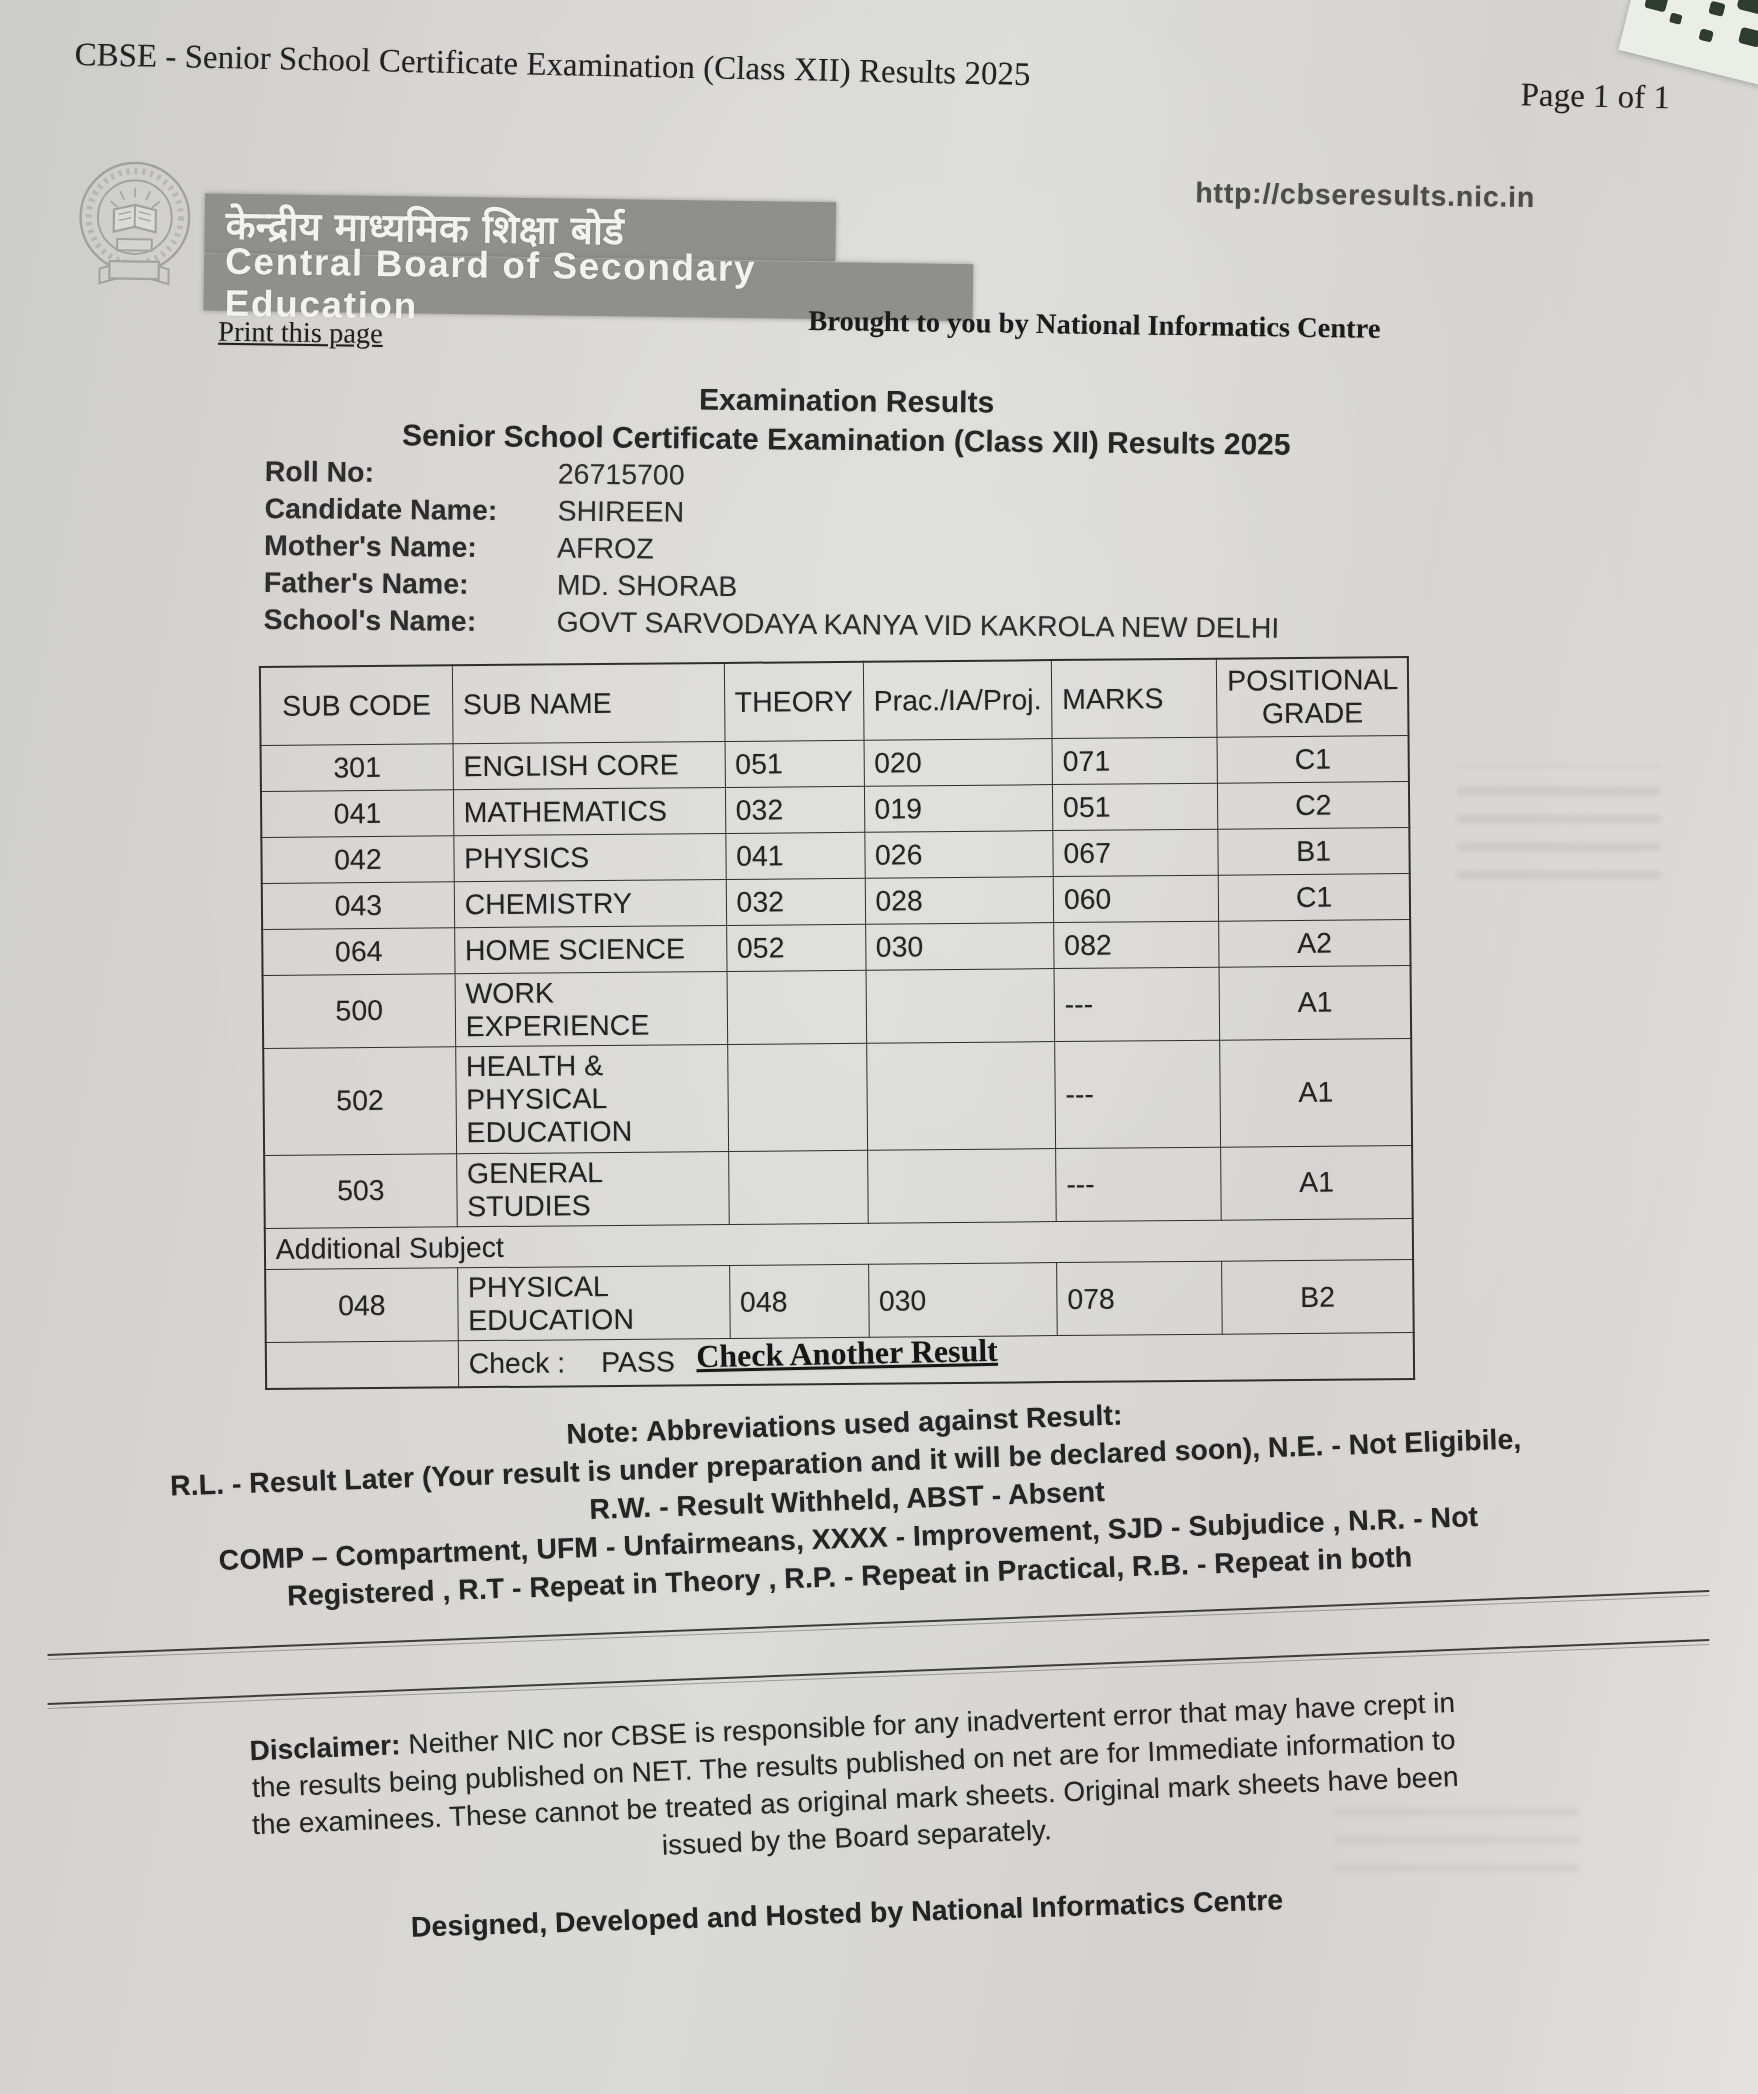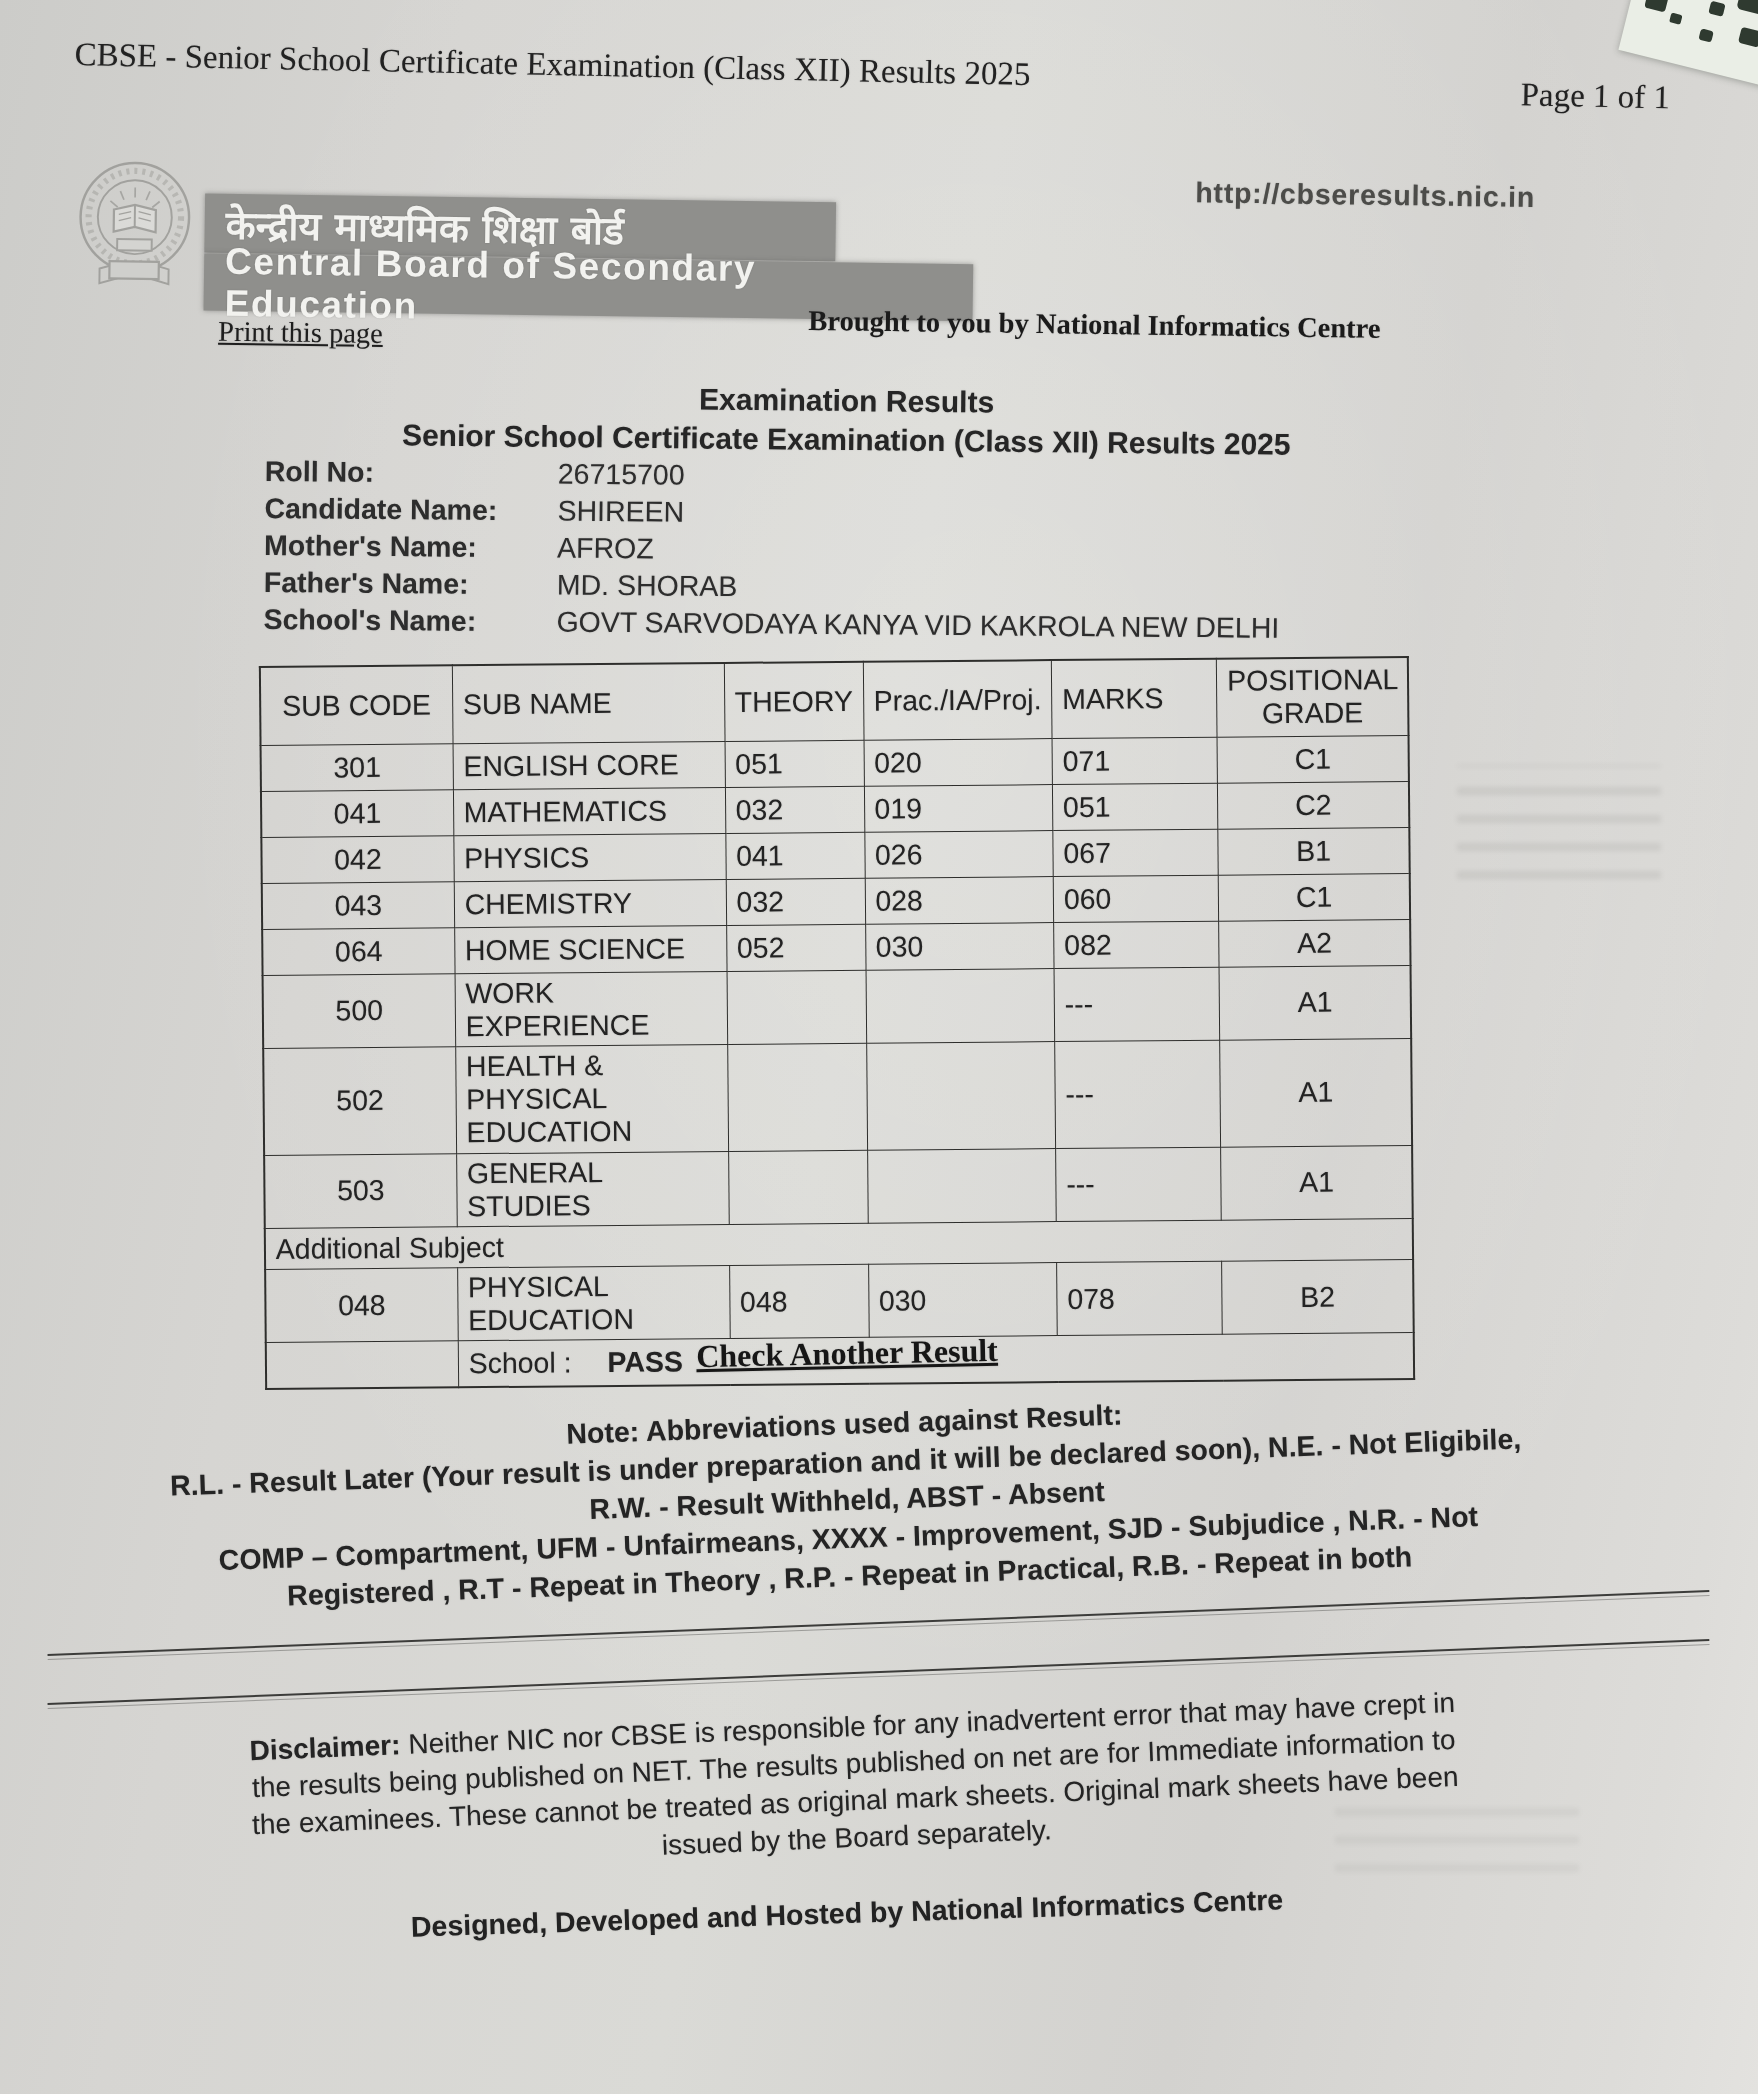--- a/index.html
+++ b/index.html
@@ -48,21 +48,21 @@
   table.grid{border:2.4px solid #2e2e2c;}
   th{font-weight:normal;}
   .c-center{text-align:center;}
   .c-left{text-align:left;}
   tr.hdr{height:78px;}
   tr.r-normal{height:46px;}
   tr.r-tall{height:78px;}
   tr.r-add{height:36px;}
   tr.r-phys{height:70px;}
   tr.r-result{height:46px;}
-  .result-val{margin-left:28px;font-weight:bold;}
+  .result-val{margin-left:28px;}
 
   
   .check{left:0;top:1335px;width:1694px;text-align:center;transform:rotate(-1.2deg);}
   .check a{font-family:"Liberation Serif",serif;font-size:32px;font-weight:bold;color:#161616;
       text-decoration:underline;cursor:pointer;}
   .notes{left:0;top:1405px;width:1694px;text-align:center;transform:rotate(-2deg);transform-origin:center;
       font-size:28.5px;font-weight:bold;line-height:38px;color:#242424;}
 
   
   .rule{position:absolute;left:47px;width:1663px;height:5.7px;transform:rotate(-2.2deg);transform-origin:center;
@@ -266,21 +266,21 @@
         <td class="c-center">048</td>
         <td class="c-left">PHYSICAL EDUCATION</td>
         <td class="c-left">048</td>
         <td class="c-left">030</td>
         <td class="c-left">078</td>
         <td class="c-center">B2</td>
       </tr>
       <tr class="r-result">
         <td></td>
         <td colspan="5" class="c-left">
-          <span>School :</span>
+          <span>Check :</span>
           <span class="result-val">PASS</span>
         </td>
       </tr>
     </tbody>
       </table>
   </div>
 
   <div class="sect check">
     <a>Check Another Result</a>
   </div>

